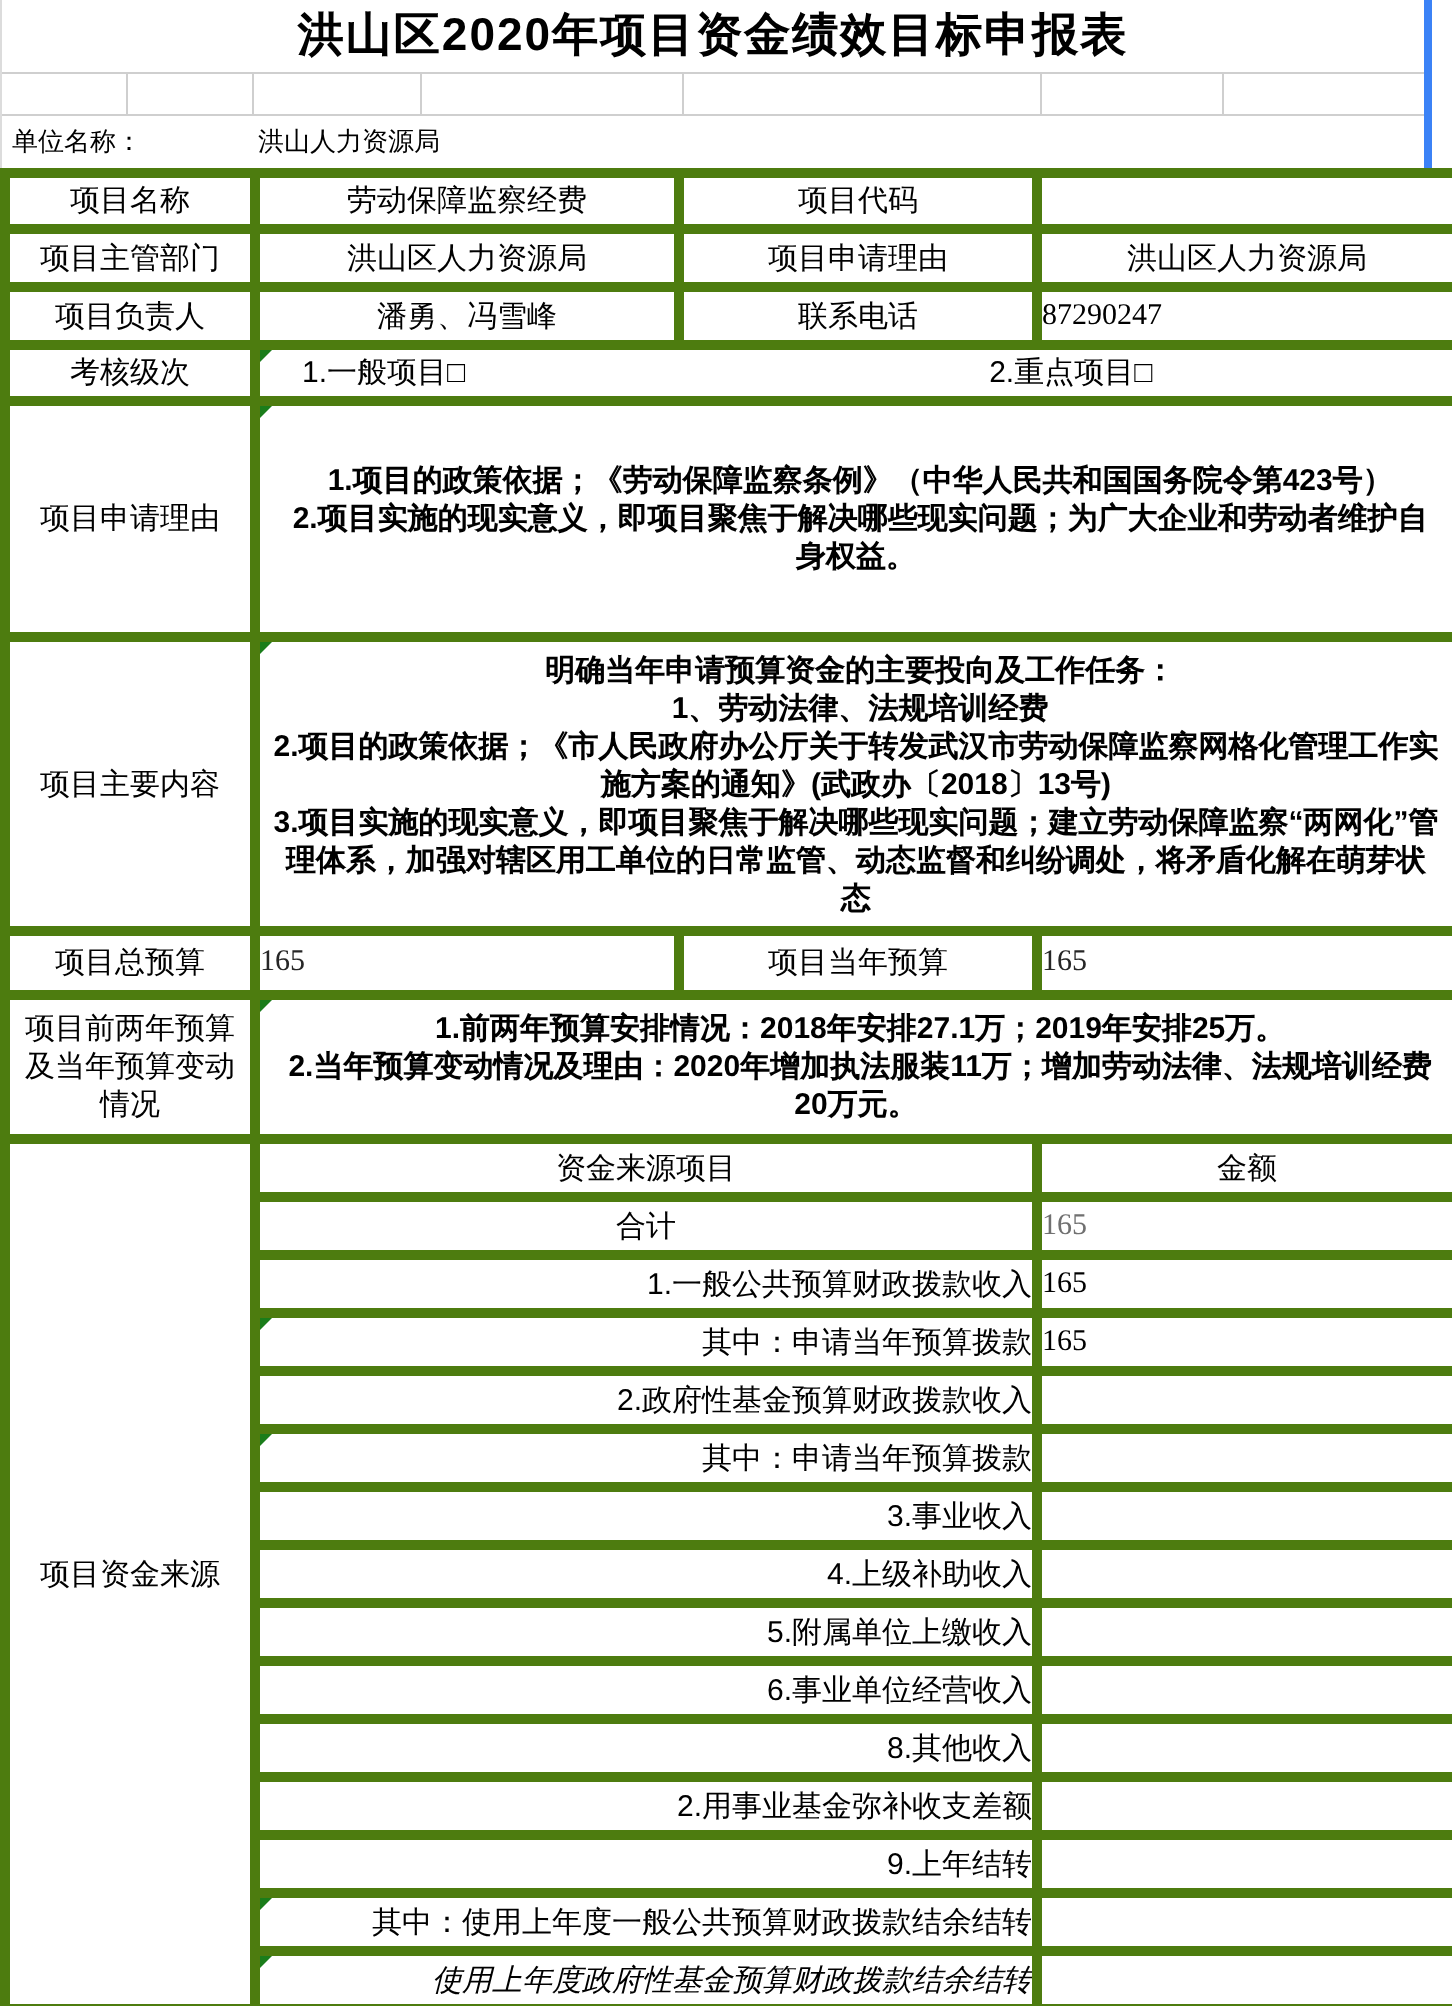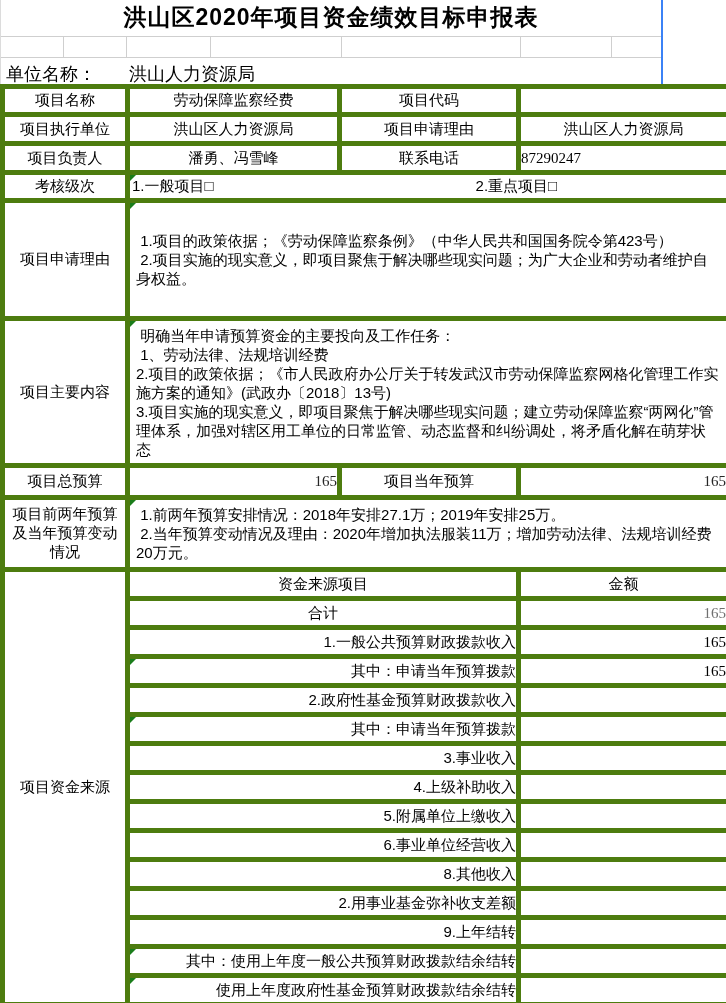--- a/index.html
+++ b/index.html
@@ -1,41 +1,41 @@
 <!DOCTYPE html>
 <html lang="zh"><head>
 <meta charset="utf-8">
 <style>
   html,body{margin:0;padding:0;background:#fff;}
   body{width:726px;height:1003px;position:relative;font-family:"Liberation Sans","DejaVu Sans",sans-serif;color:#000;overflow:hidden;}
 
   
-  .top-area{position:absolute;top:0;left:0;width:663px;height:84px;border-left:1px solid #dcdcdc;border-right:2px solid #3b82f6;box-sizing:border-box;}
+  .top-area{position:absolute;top:0;left:0;width:716px;height:84px;border-left:1px solid #dcdcdc;border-right:4px solid #3b82f6;box-sizing:border-box;}
   .doc-title{position:absolute;top:0;left:0;width:100%;height:36px;line-height:34px;text-align:center;font-size:23px;font-weight:bold;letter-spacing:1px;}
   .grid-strip{position:absolute;top:36px;left:0;width:100%;height:22px;border-top:1px solid #cfcfcf;border-bottom:1px solid #cfcfcf;box-sizing:border-box;}
   .grid-strip .v{position:absolute;top:0;bottom:0;width:0;border-left:1px solid #cfcfcf;}
-  .unit-row{position:absolute;top:58px;left:0;width:100%;height:26px;font-size:18px;}
+  .unit-row{position:absolute;top:58px;left:0;width:100%;height:26px;font-size:13px;}
   .unit-row .lbl{position:absolute;left:5px;top:4px;}
   .unit-row .val{position:absolute;left:128px;top:4px;text-align:center;}
 
   
   table.main{position:absolute;top:84px;left:0;width:726px;border-collapse:collapse;table-layout:fixed;border:2px solid #000;}
   table.main td{border:5px solid #4d7c0f;font-size:15px;padding:0;vertical-align:middle;box-sizing:border-box;position:relative;overflow:hidden;}
   td.c{text-align:center;}
   td.left{text-align:right;padding-left:4px;}
-  .pre{white-space:pre-wrap;line-height:19px;padding:2px 6px;text-align:left;}
-  td.num,td.numg,td.numsm{font-family:"Liberation Serif","DejaVu Serif",serif;text-align:right;}
+  .pre{white-space:pre-wrap;line-height:19px;padding:2px 6px;text-align:center;font-weight:bold;}
+  td.num,td.numg,td.numsm{font-family:"Liberation Serif","DejaVu Serif",serif;text-align:left;}
   td.num{font-size:13px;}
   td.numg{font-size:9.5px;color:#707070;}
   td.numsm{font-size:10.5px;color:#262626;}
   td.phone{font-family:"Liberation Serif","DejaVu Serif",serif;font-size:14px;}
   .ind1{padding-left:18px;}
-  .ind2{padding-left:64px;}
+  .ind2{padding-left:64px;font-style:italic;}
   .opt2{margin-left:262px;}
-  .lvl{display:flex;align-items:center;padding-left:2px;}
+  .lvl{display:flex;align-items:center;padding-left:21px;}
   
   .tri{position:absolute;top:0;left:0;width:0;height:0;border-top:6px solid #1a7d1a;border-right:6px solid transparent;}
 </style>
 </head>
 <body>
 
 <div class="top-area">
   <div class="doc-title">洪山区2020年项目资金绩效目标申报表</div>
   <div class="grid-strip">
     <div class="v" style="left:62px"></div>
@@ -61,21 +61,21 @@
 
   <tbody>
       <tr style="height:28px">
     <td class="c">项目名称</td>
     <td class="c">劳动保障监察经费</td>
     <td class="c">项目代码</td>
     <td class="c"></td>
   </tr>
 
   <tr style="height:29px">
-    <td class="c">项目执行单位</td>
+    <td class="c">项目主管部门</td>
     <td class="c">洪山区人力资源局</td>
     <td class="c">项目申请理由</td>
     <td class="c">洪山区人力资源局</td>
   </tr>
 
   <tr style="height:29px">
     <td class="c">项目负责人</td>
     <td class="c">潘勇、冯雪峰</td>
     <td class="c">联系电话</td>
     <td class="phone">87290247</td>

